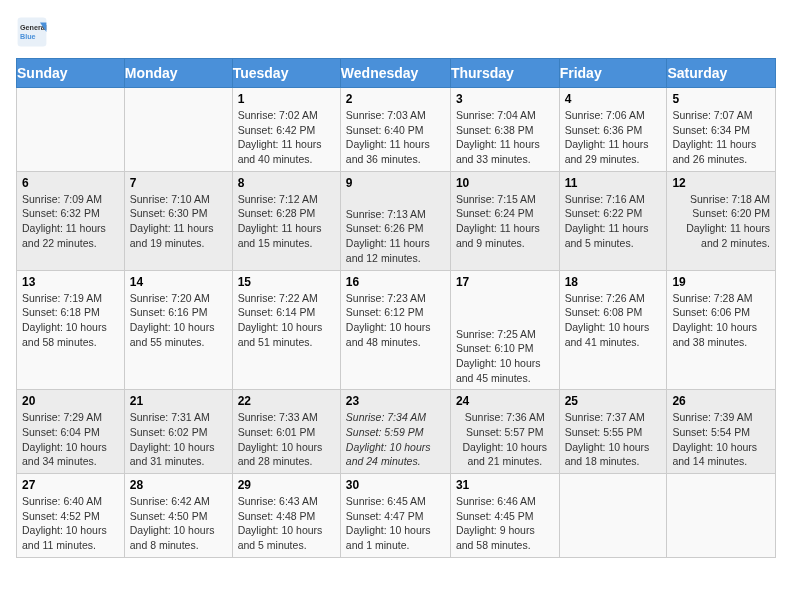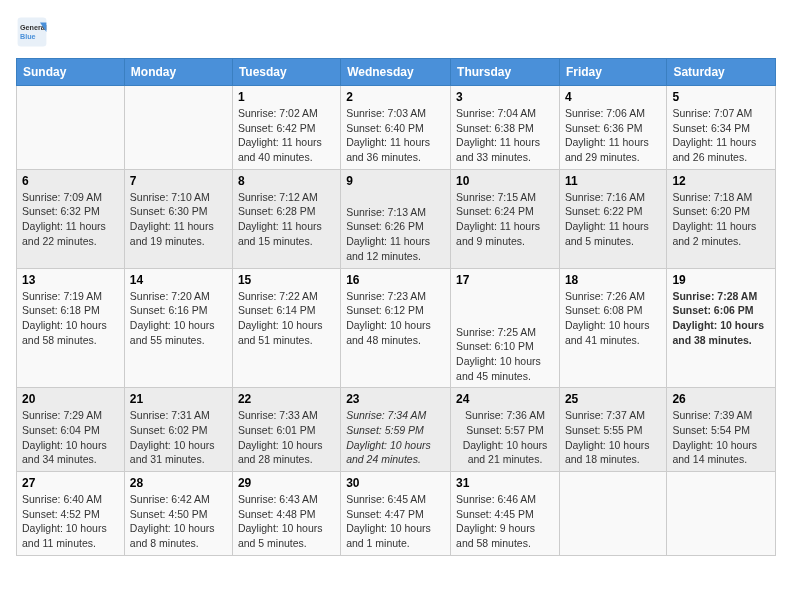--- a/index.html
+++ b/index.html
@@ -46,22 +46,22 @@
     }
     table {
       width: 100%;
       border-collapse: collapse;
       font-size: 11px;
     }
     thead tr th {
       background-color: #4a90d9;
       color: white;
       text-align: left;
-      padding: 6px 6px;
-      font-size: 12px;
+      padding: 6px 0;
+      font-size: 14px;
       font-weight: bold;
       border: 1px solid #3a7fc1;
     }
     tbody tr td {
       border: 1px solid #ccc;
       vertical-align: top;
       padding: 4px 5px;
       min-height: 80px;
       width: 113px;
     }
@@ -184,21 +184,21 @@
 Daylight: 11 hours and 9 minutes.</div>
         </td>
         <td>
           <span class="day-num">11</span>
           <div class="day-info" style="white-space: pre-line;">Sunrise: 7:16 AM
 Sunset: 6:22 PM
 Daylight: 11 hours and 5 minutes.</div>
         </td>
         <td>
           <span class="day-num">12</span>
-          <div class="day-info" style="white-space: pre-line;">Sunrise: 7:18 AM
+          <div class="day-info" style="white-space: pre-line; text-align: right;">Sunrise: 7:18 AM
 Sunset: 6:20 PM
 Daylight: 11 hours and 2 minutes.</div>
         </td>
       </tr>
       <tr>
         <td>
           <span class="day-num">13</span>
           <div class="day-info" style="white-space: pre-line;">Sunrise: 7:19 AM
 Sunset: 6:18 PM
 Daylight: 10 hours and 58 minutes.</div>
@@ -228,21 +228,21 @@
 Daylight: 10 hours and 45 minutes.</div>
         </td>
         <td>
           <span class="day-num">18</span>
           <div class="day-info" style="white-space: pre-line;">Sunrise: 7:26 AM
 Sunset: 6:08 PM
 Daylight: 10 hours and 41 minutes.</div>
         </td>
         <td>
           <span class="day-num">19</span>
-          <div class="day-info" style="white-space: pre-line; font-weight: bold;">Sunrise: 7:28 AM
+          <div class="day-info" style="white-space: pre-line;">Sunrise: 7:28 AM
 Sunset: 6:06 PM
 Daylight: 10 hours and 38 minutes.</div>
         </td>
       </tr>
       <tr>
         <td>
           <span class="day-num">20</span>
           <div class="day-info" style="white-space: pre-line;">Sunrise: 7:29 AM
 Sunset: 6:04 PM
 Daylight: 10 hours and 34 minutes.</div>

